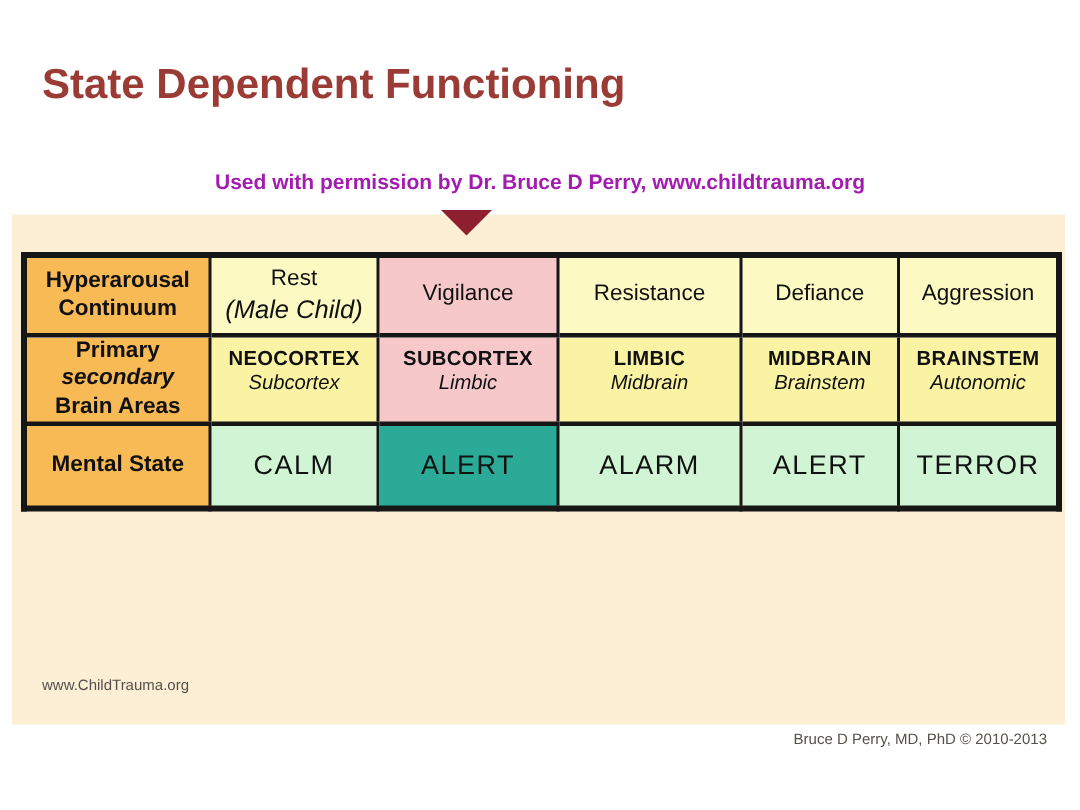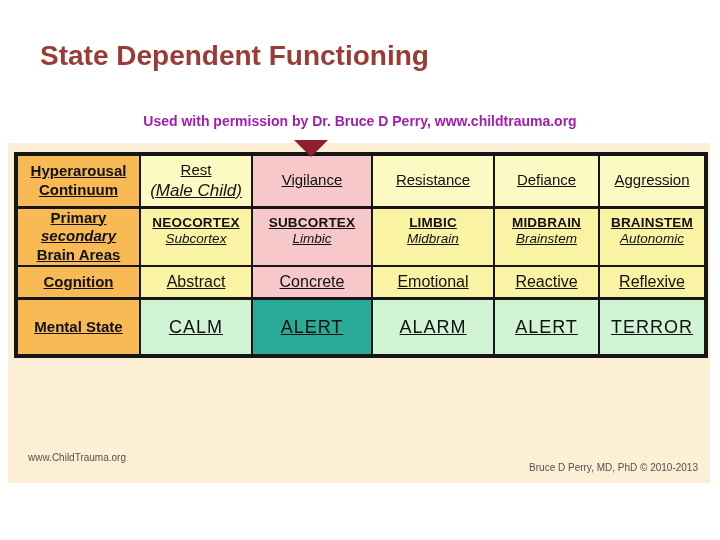--- a/index.html
+++ b/index.html
@@ -5,21 +5,21 @@
   html, body { margin: 0; padding: 0; }
   body {
     width: 720px; height: 540px;
     background: #ffffff;
     position: relative;
     overflow: hidden;
     font-family: "Liberation Sans", sans-serif;
     color: #111;
   }
   .title {
-    position: absolute; left: 40px; top: 40px;
+    position: absolute; left: 28px; top: 40px;
     font-size: 28px; font-weight: bold;
     color: var(--title);
     letter-spacing: 0px;
   }
   .subtitle {
     position: absolute; left: 0; right: 0; top: 113px;
     text-align: center;
     font-size: 14px; font-weight: bold; color: #a21caf;
   }
   .panel {
@@ -29,26 +29,25 @@
   }
   .arrow {
     position: absolute; left: 294px; top: 140px;
     width: 0; height: 0;
     border-left: 17px solid transparent;
     border-right: 17px solid transparent;
     border-top: 17px solid var(--arrow);
     z-index: 3;
   }
   table.state {
-    position: absolute; left: 14px; top: 152px;
+    position: absolute; left: 14px; top: 168px;
     width: 692px;
     border-collapse: collapse;
     table-layout: fixed;
     z-index: 2;
-    text-decoration: underline;
   }
   table.state td {
     border: 2px solid var(--border);
     text-align: center;
     vertical-align: middle;
     padding: 0 2px;
     font-size: 15px;
     line-height: 1.25;
     overflow: hidden;
   }
@@ -83,21 +82,21 @@
   tr.row-3 td.hdr { font-size: 15px; }
   
   tr.row-4 .main { font-size: 18px; letter-spacing: 1px; }
   tr.row-4 td.hdr { font-size: 15px; }
   
   .footer-left {
     position: absolute; left: 28px; top: 452px;
     font-size: 10px; color: var(--footer_text); z-index: 2;
   }
   .footer-right {
-    position: absolute; right: 22px; top: 462px;
+    position: absolute; right: 22px; top: 488px;
     font-size: 10px; color: var(--footer_text); z-index: 2;
   }
 </style>
 </head>
 <body>
 
 <div class="title">State Dependent Functioning</div>
 <div class="subtitle">Used with permission by Dr. Bruce D Perry, www.childtrauma.org</div>
 
 <div class="panel"></div>
@@ -155,40 +154,20 @@
         </td>
         <td class="bg-yellow2">
           <div class="main">MIDBRAIN</div>
           <div class="sub">Brainstem</div>
         </td>
         <td class="bg-yellow2">
           <div class="main">BRAINSTEM</div>
           <div class="sub">Autonomic</div>
         </td>
       </tr>
-      <tr class="row-3">
-        <td class="hdr">
-          <div>Cognition</div>
-        </td>
-        <td class="bg-yellow2">
-          <div class="main">Abstract</div>
-        </td>
-        <td class="bg-pink">
-          <div class="main">Concrete</div>
-        </td>
-        <td class="bg-yellow2">
-          <div class="main">Emotional</div>
-        </td>
-        <td class="bg-yellow2">
-          <div class="main">Reactive</div>
-        </td>
-        <td class="bg-yellow2">
-          <div class="main">Reflexive</div>
-        </td>
-      </tr>
       <tr class="row-4">
         <td class="hdr">
           <div>Mental State</div>
         </td>
         <td class="bg-mint">
           <div class="main">CALM</div>
         </td>
         <td class="bg-teal">
           <div class="main">ALERT</div>
         </td>

